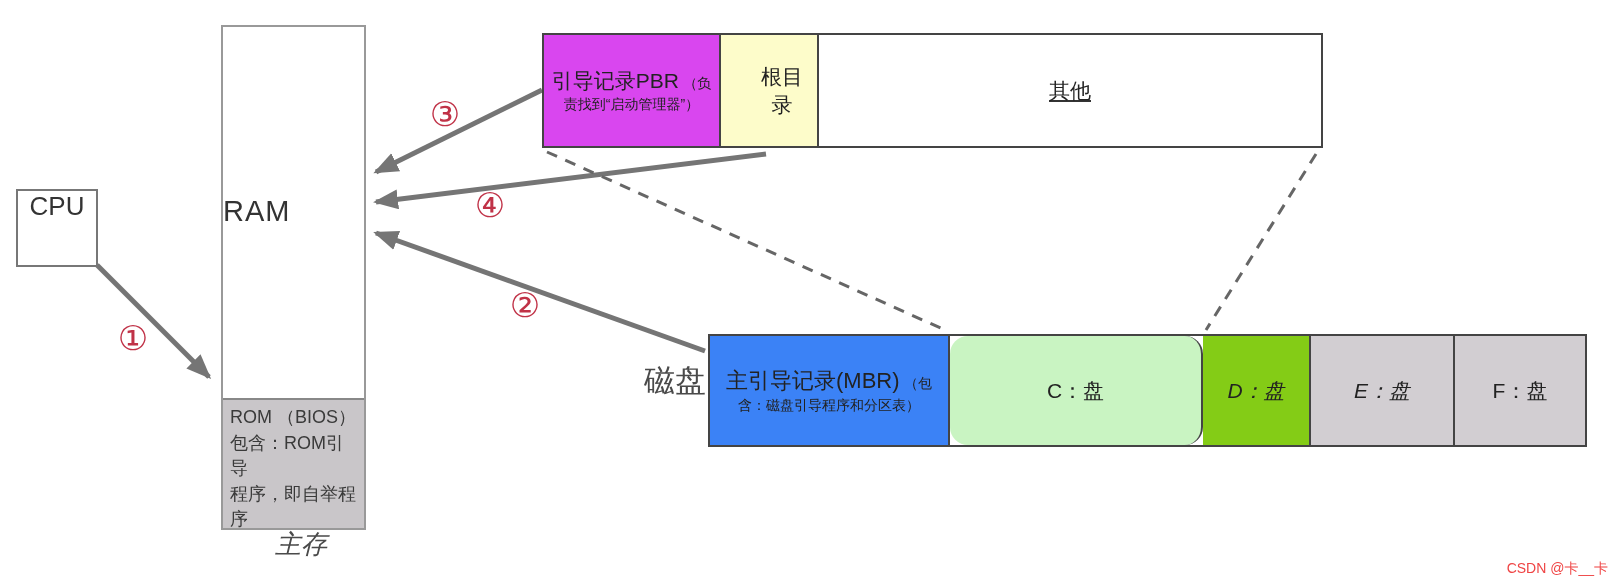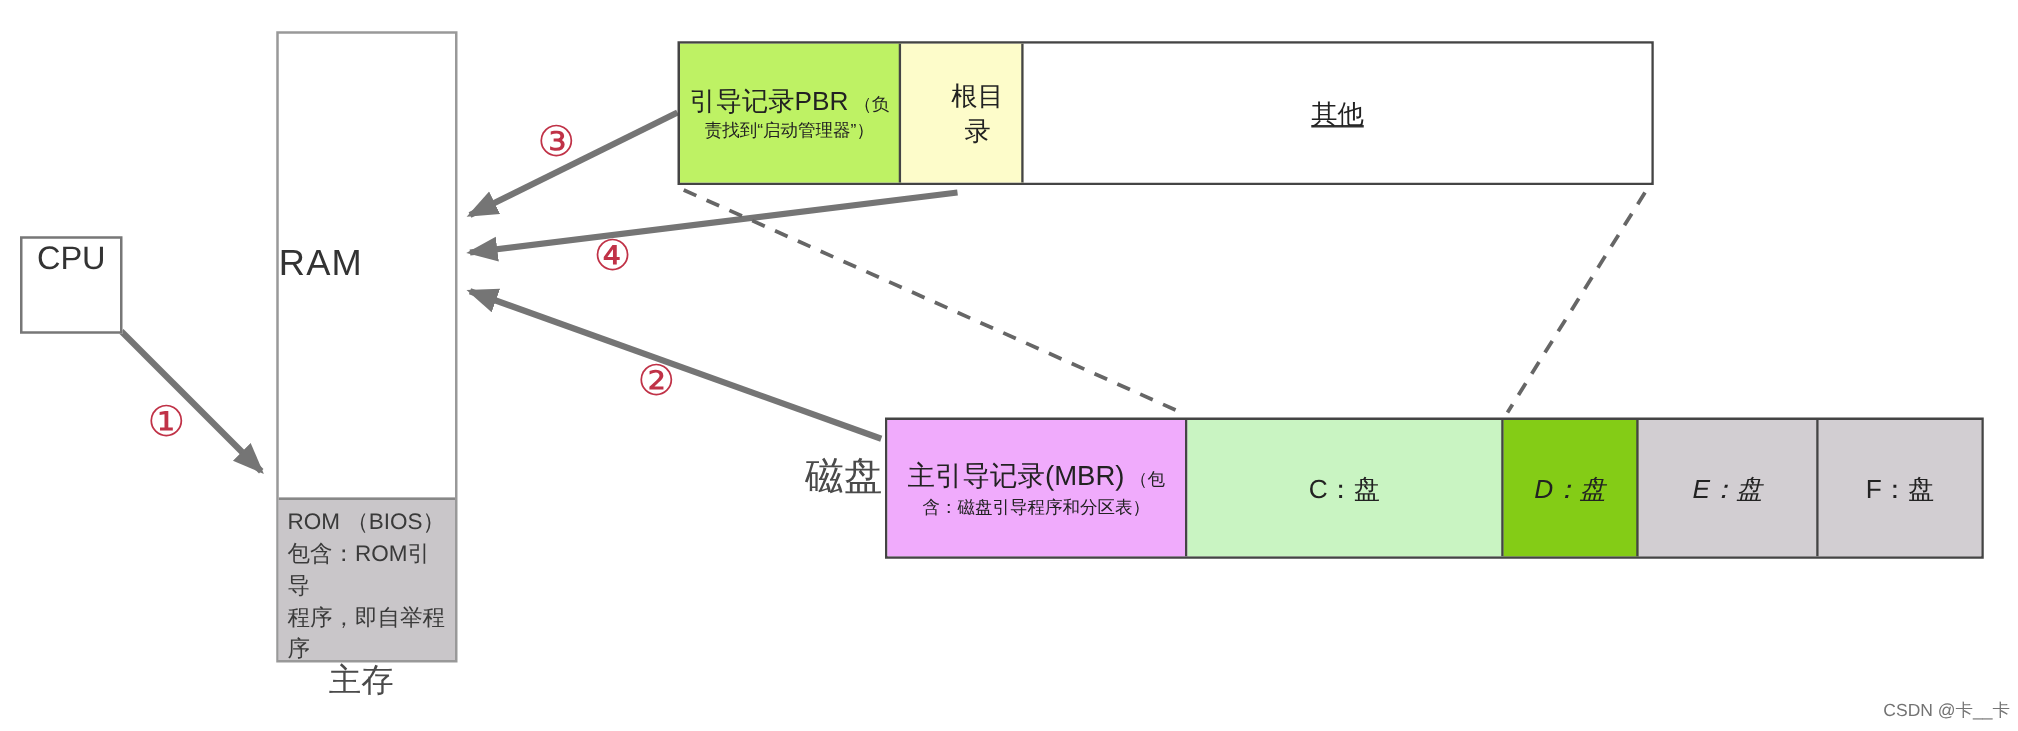--- a/index.html
+++ b/index.html
@@ -10,34 +10,34 @@
   .box{position:absolute;box-sizing:border-box;background:#fff;}
   #cpu-box{left:16px;top:189px;width:82px;height:78px;border:2px solid #777;
     display:flex;align-items:flex-start;justify-content:center;font-size:26px;color:#333;}
   #ram-box{left:221px;top:25px;width:145px;height:505px;border:2px solid #999;}
   #ram-label{position:absolute;top:168px;left:0;width:100%;
     font-size:29px;letter-spacing:1px;color:#333;}
   #rom-section{position:absolute;left:0;bottom:0;width:100%;height:130px;
     box-sizing:border-box;border-top:2px solid #888;padding:5px 7px;
     font-size:18px;line-height:1.42;color:#3a3a3a;white-space:pre-line;}
   .caption{position:absolute;color:#4a4a4a;}
-  #main-memory-label{left:263px;top:527px;width:64px;text-align:left;font-size:26px;}
+  #main-memory-label{left:263px;top:527px;width:64px;text-align:right;font-size:26px;font-style:italic;}
   #disk-label{left:603px;top:360px;font-size:31px;margin-left:41px;}
   .bar{position:absolute;display:flex;box-sizing:border-box;border:2px solid #444;}
   #top-bar{left:542px;top:33px;height:115px;}
   #disk-bar{left:708px;top:334px;height:113px;}
   .seg{box-sizing:border-box;border-right:2px solid #444;display:flex;flex-direction:column;
     align-items:center;justify-content:center;text-align:center;padding:4px 6px;}
   .seg:last-child{border-right:none;}
   .seg .t{font-size:21px;color:#222;}
   .seg .t-big{font-size:22px;color:#222;}
   .seg .n{font-size:14px;color:#222;line-height:1.35;}
   .step{position:absolute;font-size:34px;color:#c03247;width:40px;text-align:center;
     font-family:"DejaVu Sans",sans-serif;}
-  #watermark{position:absolute;right:6px;bottom:7px;font-size:14px;color:#737373;}
+  #watermark{position:absolute;right:6px;bottom:7px;font-size:14px;color:#ef4444;}
   #wires{position:absolute;left:0;top:0;pointer-events:none;}
 </style>
 </head>
 <body>
 
 <div id="canvas">
 
   <svg id="wires" width="1614" height="585" viewBox="0 0 1614 585">
     <defs>
       <marker id="ah" markerUnits="userSpaceOnUse" markerWidth="26" markerHeight="22" refX="22" refY="10" orient="auto">
@@ -59,43 +59,43 @@
   <div id="ram-box" class="box">
     <div id="ram-label">RAM</div>
     <div id="rom-section" style="background-color: rgb(201, 198, 201);">ROM （BIOS）
 包含：ROM引导
 程序，即自举程
 序</div>
   </div>
   <div id="main-memory-label" class="caption">主存</div>
 
   <div id="top-bar" class="bar">
-    <div class="seg" style="width: 177px; background-color: #bef264;">
+    <div class="seg" style="width: 177px; background-color: #d946ef;">
       <div>
         <span class="t">引导记录PBR</span>
         <span class="n">（负责找到“启动管理器”）</span>
       </div>
     </div>
     <div class="seg" style="width: 98px; background-color: rgb(253, 252, 202); padding-left: 32px;">
       <span class="t">根目录</span>
     </div>
     <div class="seg" style="width: 502px; background-color: rgb(255, 255, 255); text-decoration: underline;">
       <span class="t">其他</span>
     </div>
   </div>
 
   <div id="disk-label" class="caption">磁盘</div>
   <div id="disk-bar" class="bar">
-    <div class="seg" style="width: 240px; background-color: #f0abfc;">
+    <div class="seg" style="width: 240px; background-color: #3b82f6;">
       <div>
         <span class="t-big">主引导记录(MBR)</span>
         <span class="n">（包含：磁盘引导程序和分区表）</span>
       </div>
     </div>
-    <div class="seg" style="width: 253px; background-color: rgb(201, 244, 194);">
+    <div class="seg" style="width: 253px; background-color: rgb(201, 244, 194); border-radius: 18px;">
       <span class="t">C：盘</span>
     </div>
     <div class="seg" style="width: 108px; background-color: #84cc16; font-style: italic;">
       <span class="t">D：盘</span>
     </div>
     <div class="seg" style="width: 144px; background-color: rgb(210, 206, 210); font-style: italic;">
       <span class="t">E：盘</span>
     </div>
     <div class="seg" style="width: 130px; background-color: rgb(210, 206, 210);">
       <span class="t">F：盘</span>

